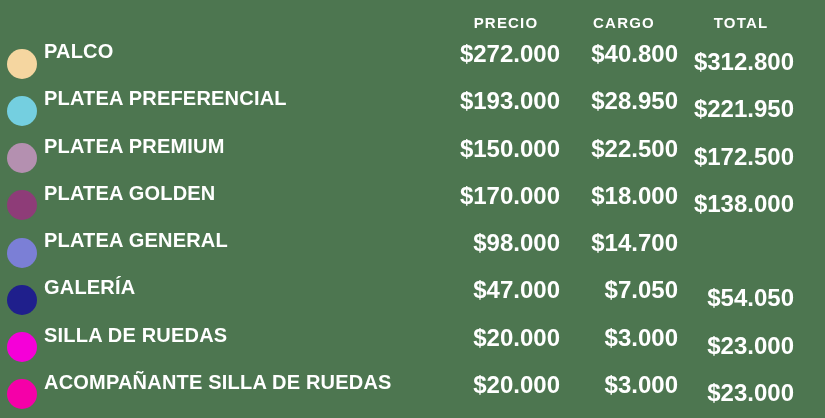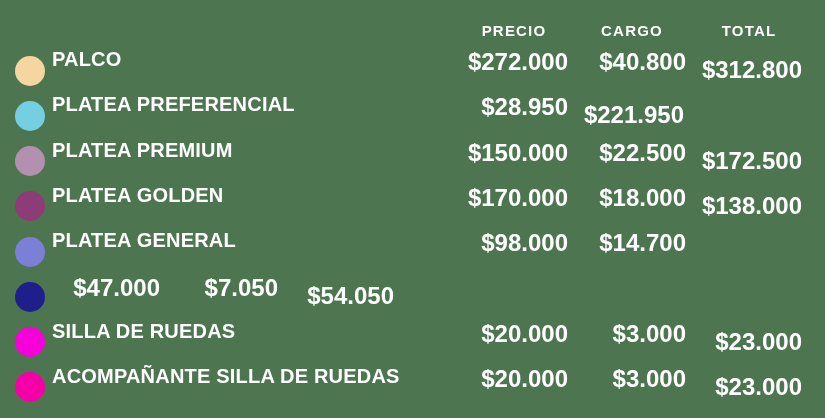--- a/index.html
+++ b/index.html
@@ -12,21 +12,21 @@
     background: #4d7650;
     font-family: "Liberation Sans", sans-serif;
     overflow: hidden;
   }
   .pricing-table {
     width: 825px;
     height: 418px;
     box-sizing: border-box;
     display: flex;
     flex-direction: column;
-    padding: 8px;
+    padding: 0;
   }
   .header-row {
     display: flex;
     align-items: center;
     height: 36px;
     padding-top: 4px;
   }
   .row {
     display: flex;
     flex: 1 1 0;
@@ -124,20 +124,21 @@
     <div class="cell-num">$272.000</div>
     <div class="cell-num">$40.800</div>
     <div class="cell-num total">$312.800</div>
   </div>
 
   <div class="row">
     <div class="cell-swatch">
       <span class="swatch" style="background: rgb(116, 207, 224);"></span>
     </div>
     <div class="cell-name">PLATEA PREFERENCIAL</div>
+    <div class="cell-num">$193.000</div>
     <div class="cell-num">$28.950</div>
     <div class="cell-num total">$221.950</div>
   </div>
 
   <div class="row">
     <div class="cell-swatch">
       <span class="swatch" style="background: rgb(180, 144, 176);"></span>
     </div>
     <div class="cell-name">PLATEA PREMIUM</div>
     <div class="cell-num">$150.000</div>
@@ -161,20 +162,21 @@
     </div>
     <div class="cell-name">PLATEA GENERAL</div>
     <div class="cell-num">$98.000</div>
     <div class="cell-num">$14.700</div>
   </div>
 
   <div class="row">
     <div class="cell-swatch">
       <span class="swatch" style="background: rgb(31, 31, 140);"></span>
     </div>
+    <div class="cell-name">GALERÍA</div>
     <div class="cell-num">$47.000</div>
     <div class="cell-num">$7.050</div>
     <div class="cell-num total">$54.050</div>
   </div>
 
   <div class="row">
     <div class="cell-swatch">
       <span class="swatch" style="background: rgb(245, 0, 216);"></span>
     </div>
     <div class="cell-name">SILLA DE RUEDAS</div>

